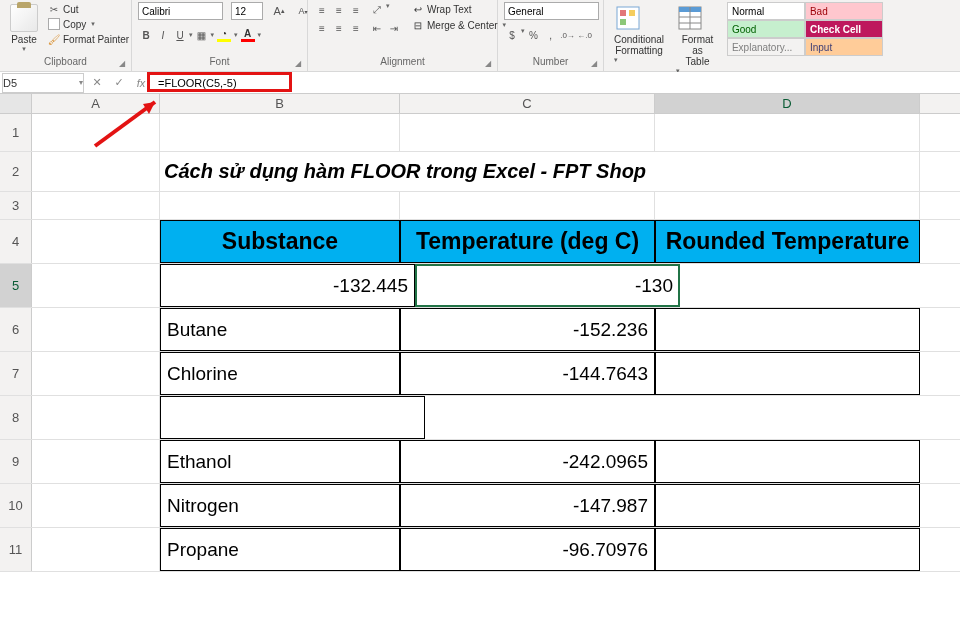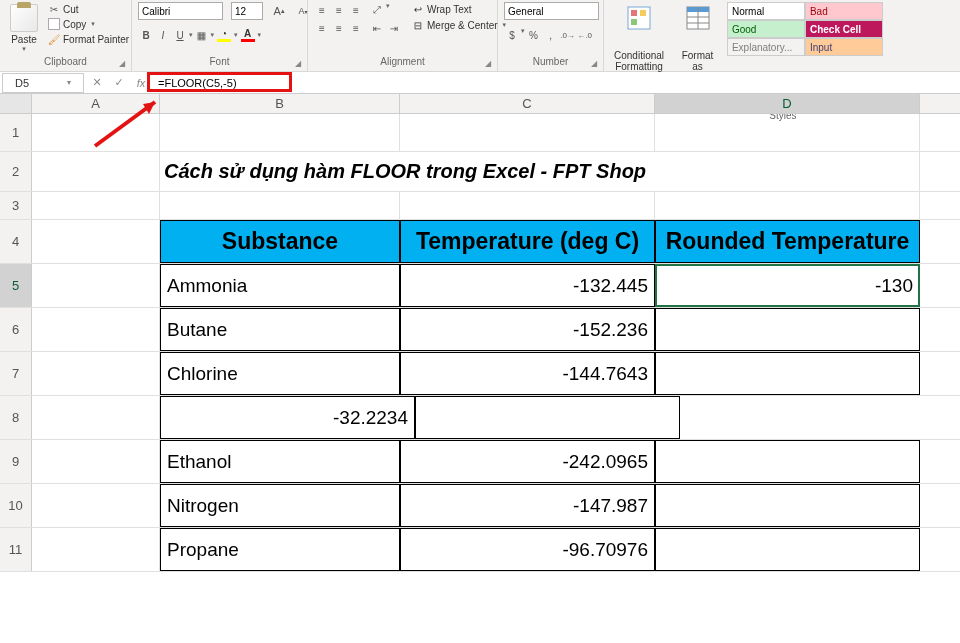--- a/index.html
+++ b/index.html
@@ -32,35 +32,35 @@
   .color-btn { display:inline-flex; flex-direction:column; align-items:center; width:18px; cursor:pointer; }
   .color-btn .bar{height:3px;width:14px;}
   
   .align-block { display:flex; flex-direction:column; gap:2px; }
   .align-row { display:flex; gap:1px; }
   .wrap-merge { display:flex; flex-direction:column; gap:2px; margin-left:4px;}
   
   .num-top { border:1px solid #ababab; background:#fff; height:18px; width:95px; font-size:10px; padding:0 3px; margin-bottom:3px;}
   .num-bottom { display:flex; gap:1px; }
   
-  .big-btn { display:flex; flex-direction:column; align-items:center; padding:2px 4px; cursor:pointer; font-size:10px; text-align:center; line-height:1.1;gap:16px; }
+  .big-btn { display:flex; flex-direction:column; align-items:flex-start; padding:2px 4px; cursor:pointer; font-size:10px; text-align:center; line-height:1.1; }
   .big-btn .bicon { width:28px; height:28px; margin-bottom:2px; display:flex; align-items:center; justify-content:center; }
   
   .styles-gallery { display:flex; flex-wrap:wrap; width:240px; gap:0; }
   .style-cell { width:78px; height:18px; border:1px solid #ccc; font-size:10px; display:flex; align-items:center; padding:0 4px; overflow:hidden;}
   .style-normal { background:#fff; color:#000; }
   .style-bad { background:#ffc7ce; color:#9c0006; }
   .style-good { background:#c6efce; color:#006100; }
   .style-check { background:#be185d; color:#fff; font-weight:bold; }
   .style-explan { color:#7f7f7f; }
   .style-input { background:#ffcc99; color:#3f3f76; }
   
   
   .formula-bar { height:22px; border-bottom:1px solid #ccc; display:flex; align-items:center; background:#fff; }
-  .name-box { width:82px; height:20px; border:1px solid #ccc; margin:0 2px; padding:0 12px; font-size:11px; display:flex; align-items:center; background:#fff;}
+  .name-box { width:82px; height:20px; border:1px solid #ccc; margin:0 2px; padding:0 0; font-size:11px; display:flex; align-items:center; background:#fff;}
   .name-box .dd{ margin-left:auto; color:#888; font-size:8px;}
   .fb-btn { width:22px; height:20px; display:flex; align-items:center; justify-content:center; color:#888; cursor:pointer; font-size:11px;}
   .fx { font-style:italic; font-size:11px; }
   .formula-input { flex:1; height:20px; border:none; padding:0 6px; font-size:11px; outline:none; }
   .red-box { border: 3px solid #e31313 !important; }
   .red-arrow { position:absolute; width:90px; height:50px; pointer-events:none; }
   
   
   .grid-wrap { position:relative; }
   .col-headers { display:flex; height:20px; border-bottom:1px solid #ccc; background:#f3f2f1;}
@@ -294,42 +294,40 @@
     <div class="row-h">4</div>
     <div class="cell col-A"></div>
     <div class="cell col-B tbl-hdr">Substance</div>
     <div class="cell col-C tbl-hdr">Temperature (deg C)</div>
     <div class="cell col-D tbl-hdr">Rounded Temperature</div>
   </div>
 
   <div class="row rn">
     <div class="row-h active">5</div>
     <div class="cell col-A"></div>
-    <div class="cell col-B tbl-cell">Ammonia</div>
     <div class="cell col-C tbl-cell tbl-num">-132.445</div>
     <div class="cell col-D tbl-cell tbl-num active-cell-border">-130</div>
   </div>
   <div class="row rn">
     <div class="row-h">6</div>
     <div class="cell col-A"></div>
     <div class="cell col-B tbl-cell">Butane</div>
     <div class="cell col-C tbl-cell tbl-num">-152.236</div>
     <div class="cell col-D tbl-cell"></div>
   </div>
   <div class="row rn">
     <div class="row-h">7</div>
     <div class="cell col-A"></div>
     <div class="cell col-B tbl-cell">Chlorine</div>
     <div class="cell col-C tbl-cell tbl-num">-144.7643</div>
     <div class="cell col-D tbl-cell"></div>
   </div>
   <div class="row rn">
     <div class="row-h">8</div>
     <div class="cell col-A"></div>
-    <div class="cell col-C tbl-cell tbl-num">-32.2234</div>
     <div class="cell col-D tbl-cell"></div>
   </div>
   <div class="row rn">
     <div class="row-h">9</div>
     <div class="cell col-A"></div>
     <div class="cell col-B tbl-cell">Ethanol</div>
     <div class="cell col-C tbl-cell tbl-num">-242.0965</div>
     <div class="cell col-D tbl-cell"></div>
   </div>
   <div class="row rn">

